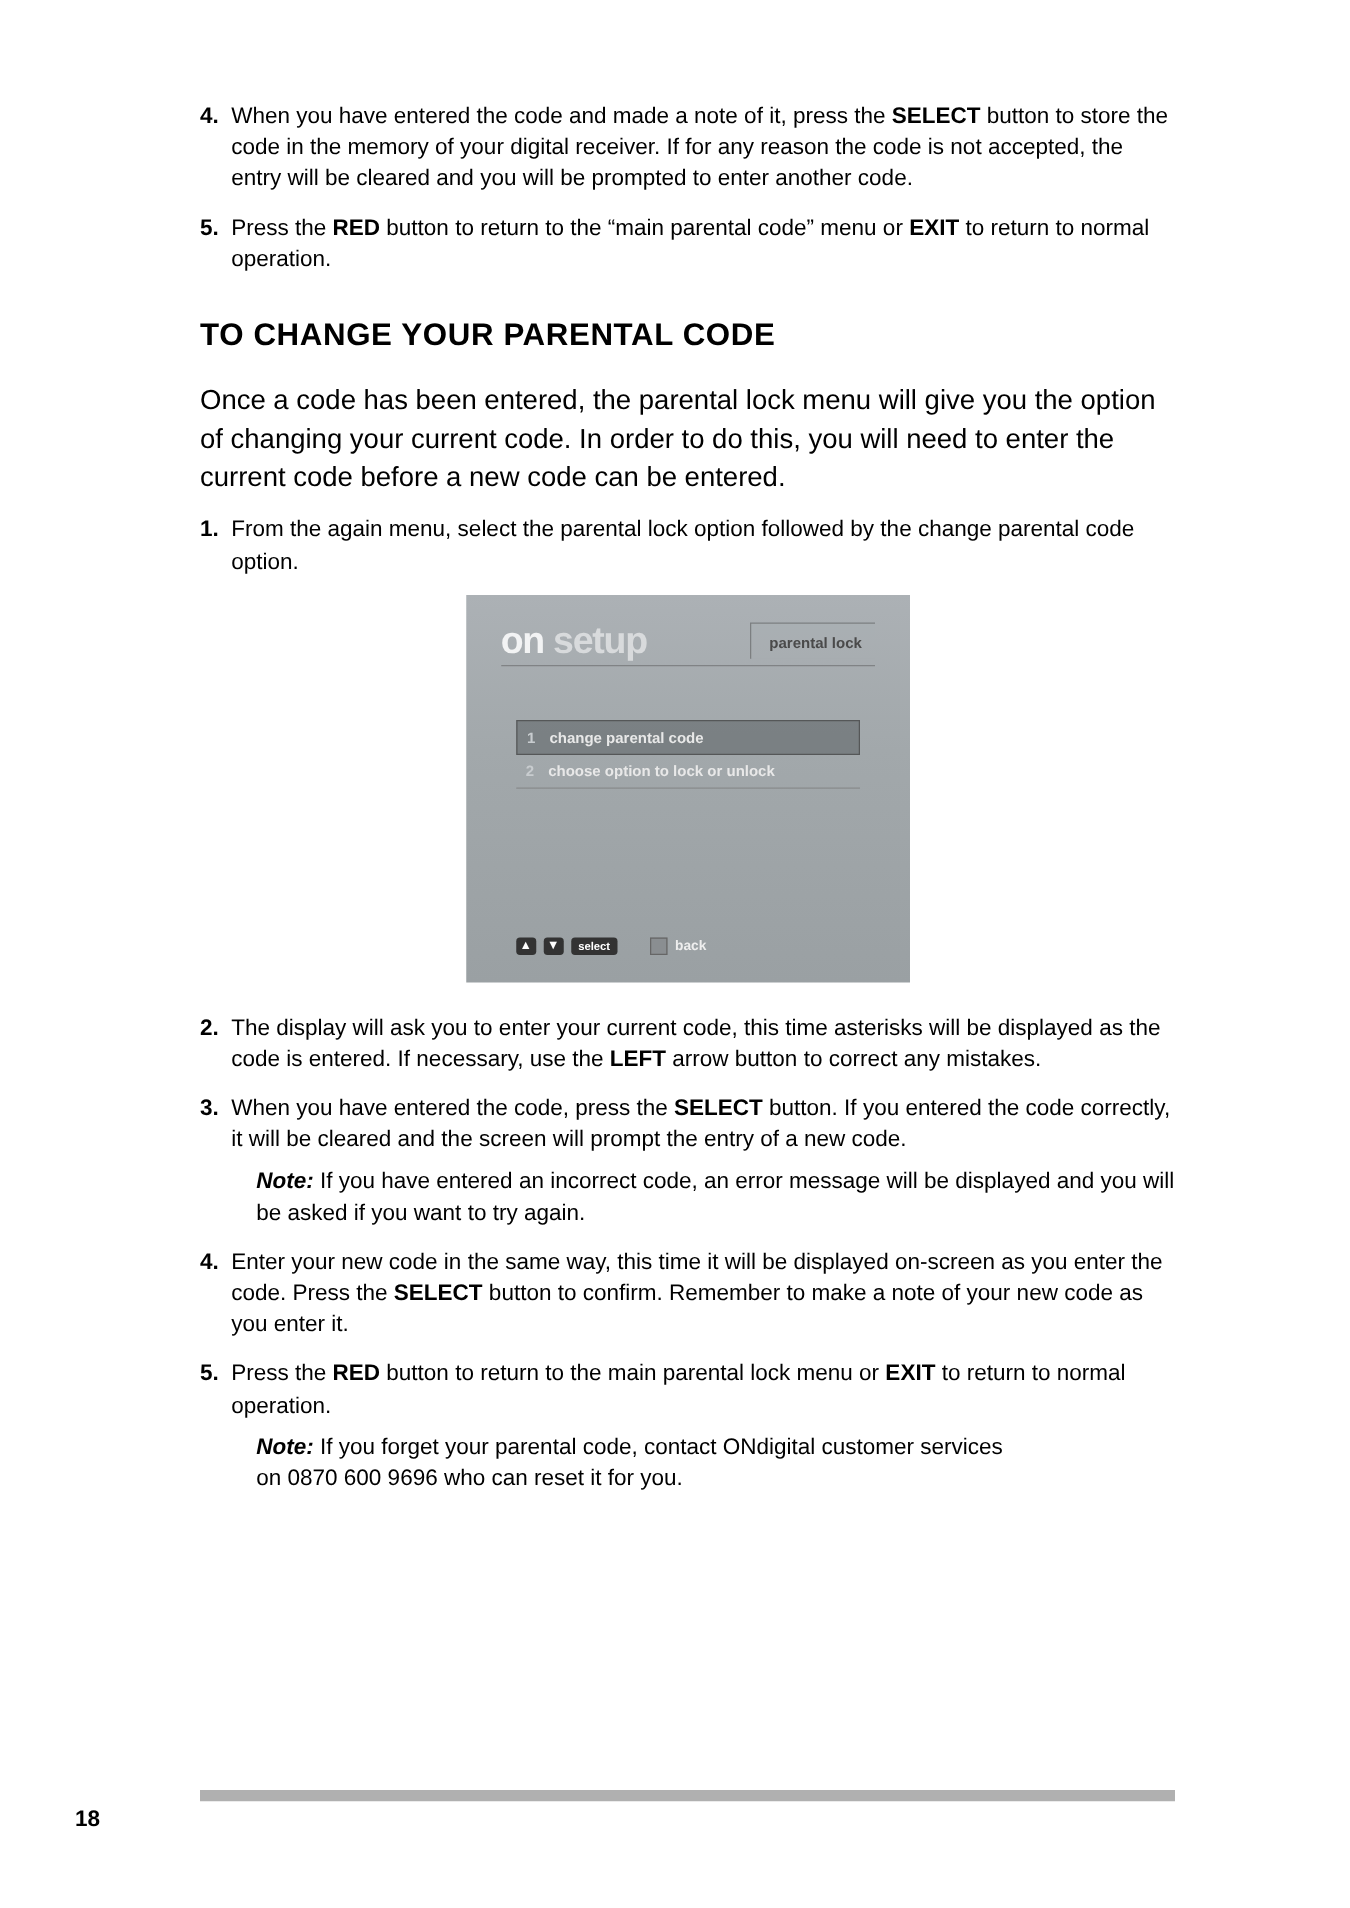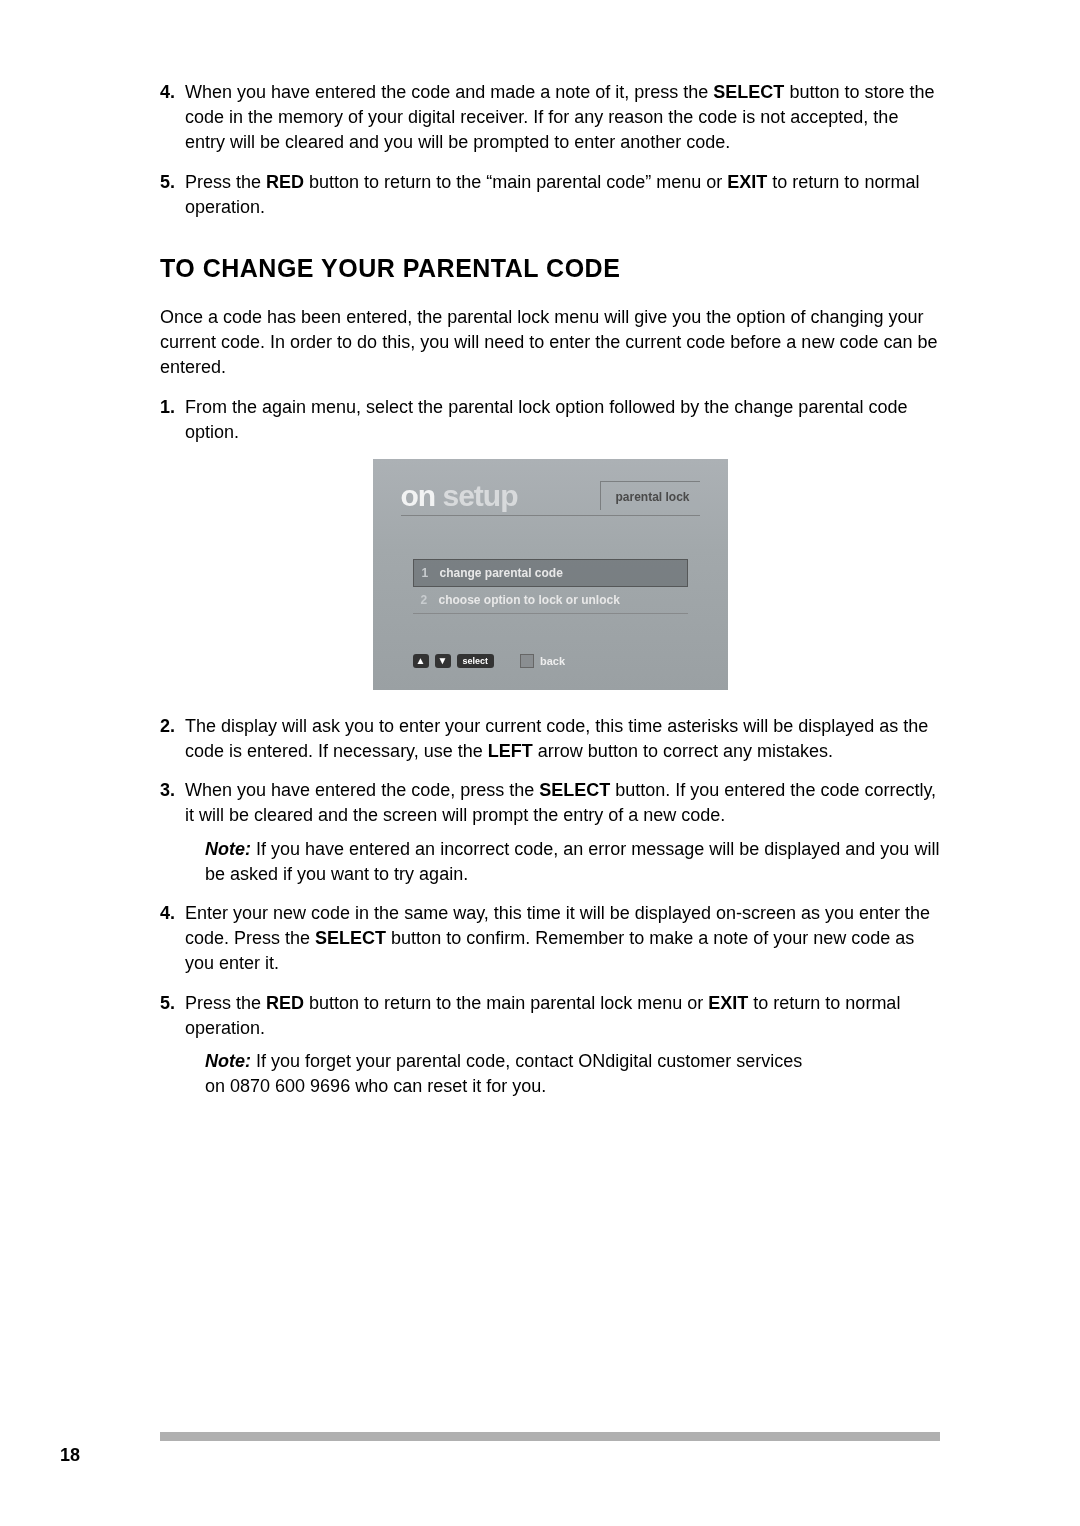--- a/index.html
+++ b/index.html
@@ -45,31 +45,31 @@
     font-size: 18px;
     line-height: 1.4;
   }
   .heading {
     font-size: 25px;
     font-weight: bold;
     letter-spacing: 0.5px;
     margin: 34px 0 22px 0;
   }
   .para {
-    font-size: 18px;
+    font-size: 22px;
     line-height: 1.4;
     margin: 0 0 14px 0;
   }
   strong, b { font-weight: bold; }
   em, i { font-style: italic; }
 
   
   .screenshot {
     width: 355px;
-    height: 231px;
+    height: 310px;
     margin: 6px auto 24px auto;
     background: linear-gradient(to bottom, #acb1b5 0%, #a2a8ab 40%, #9aa0a3 100%);
     position: relative;
     font-family: Arial, Helvetica, sans-serif;
   }
   .shot-header {
     position: absolute;
     top: 20px; left: 28px; right: 28px;
     height: 34px;
     display: flex;

